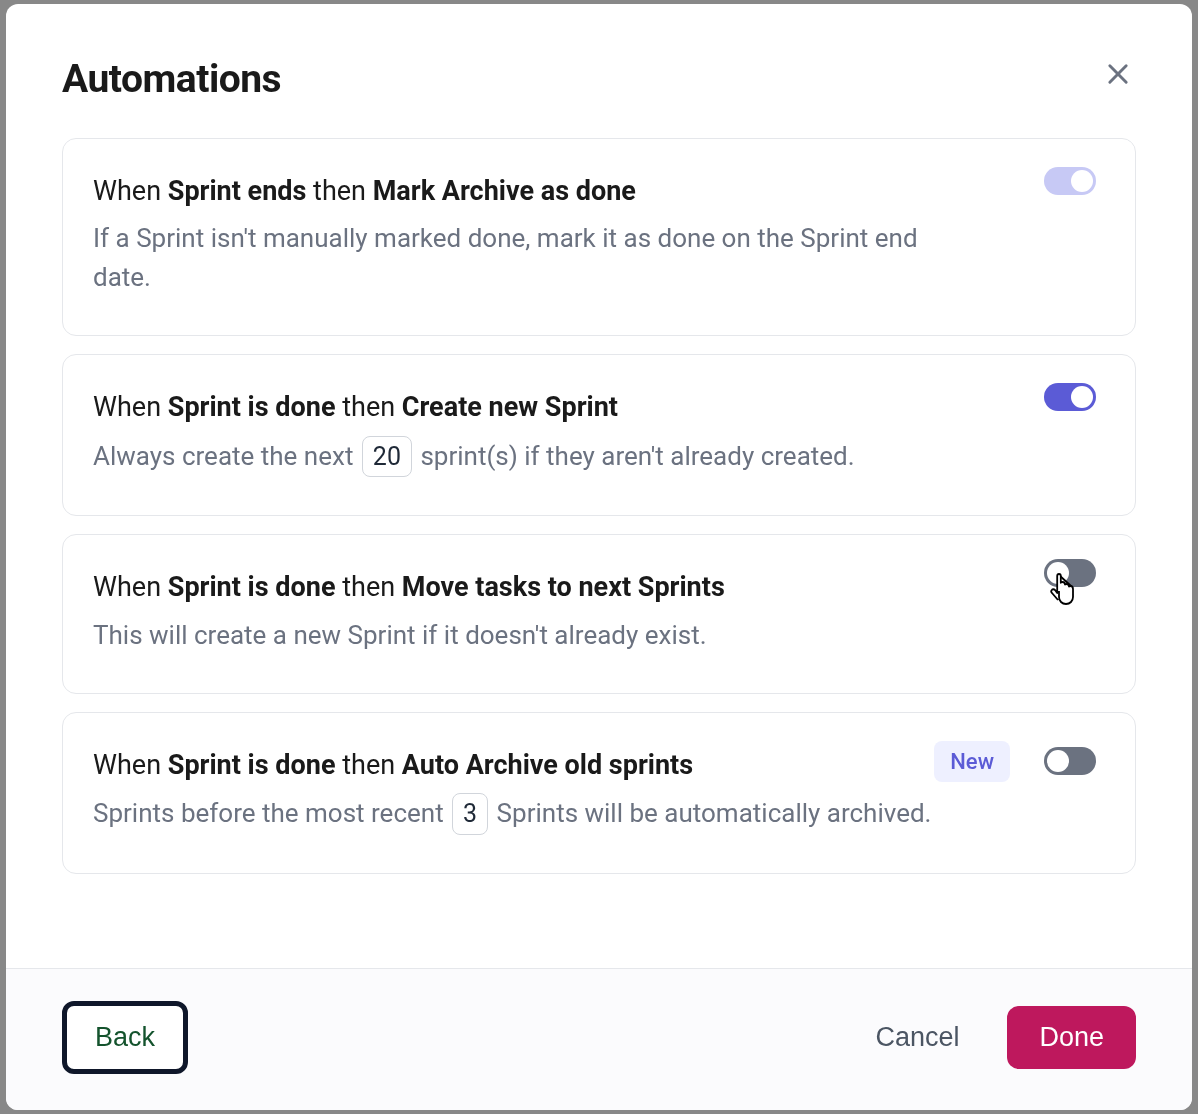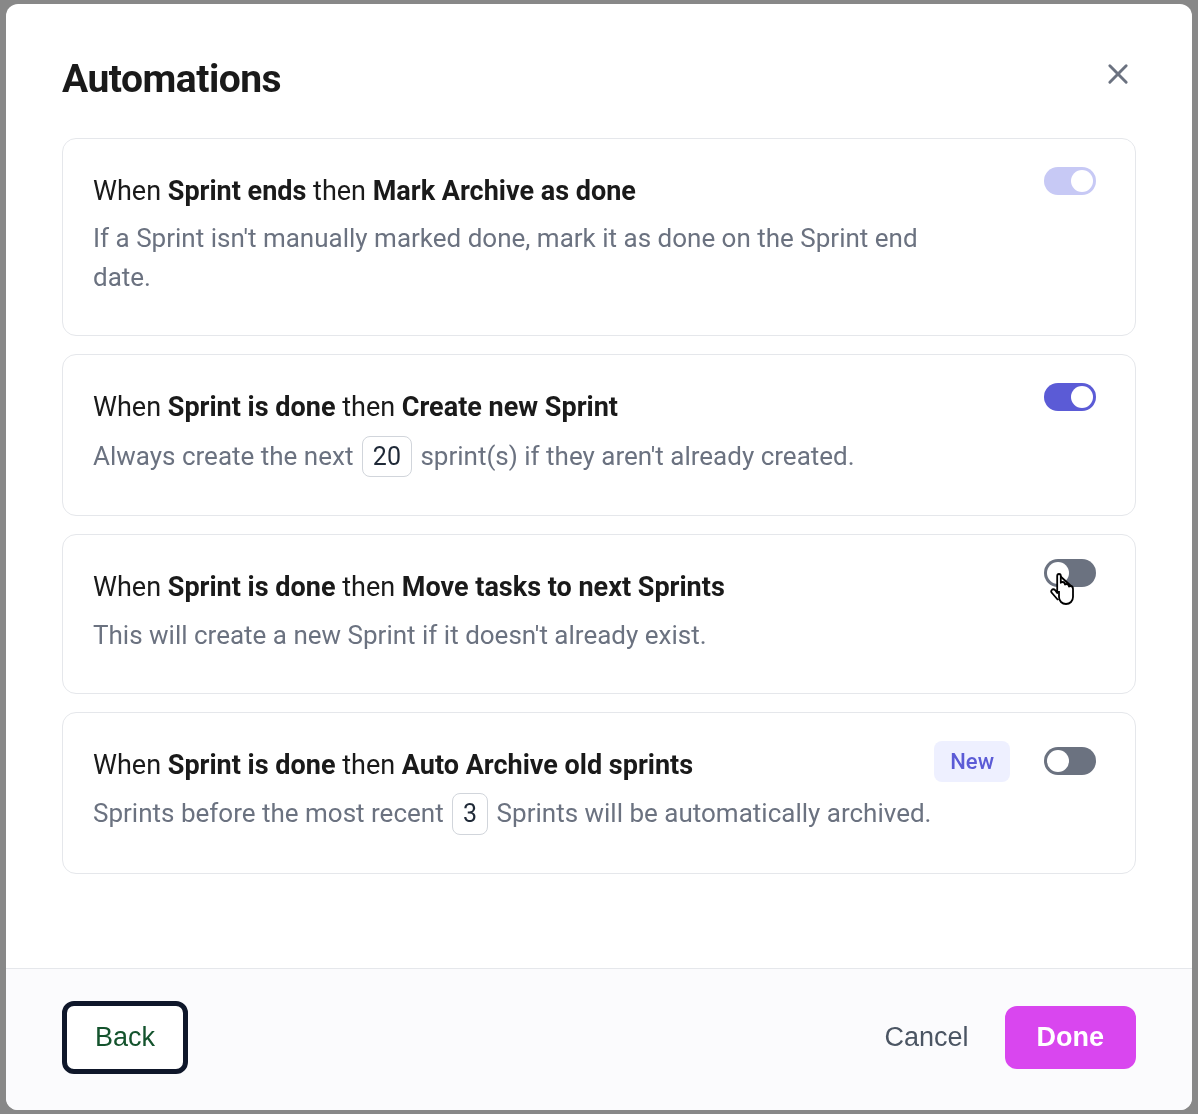--- a/index.html
+++ b/index.html
@@ -157,44 +157,44 @@
       border-top: 1px solid #e5e7eb;
       background: #fbfbfd;
       padding: 32px 56px 36px 56px;
       display: flex;
       justify-content: space-between;
       align-items: center;
     }
     .footer-right {
       display: flex;
       align-items: center;
-      gap: 30px;
+      gap: 42px;
     }
     .btn {
       font-size: 27px;
       font-weight: 500;
       border-radius: 12px;
       cursor: pointer;
       padding: 16px 28px;
       border: none;
     }
     .btn-back {
       background: #ffffff;
       border: 5px solid #0f172a;
       color: #14532d;
     }
     .btn-cancel {
       background: transparent;
       color: #4b5563;
       padding: 16px 6px;
     }
     .btn-done {
-      background: #d946ef;
+      background: #be185d;
       color: #ffffff;
-      font-weight: 700;
+      font-weight: 400;
       padding: 16px 32px;
     }
   </style>
 </head>
 <body>
 
 <div class="modal">
 
   <div class="modal-header">
     <h1 class="modal-title">Automations</h1>

